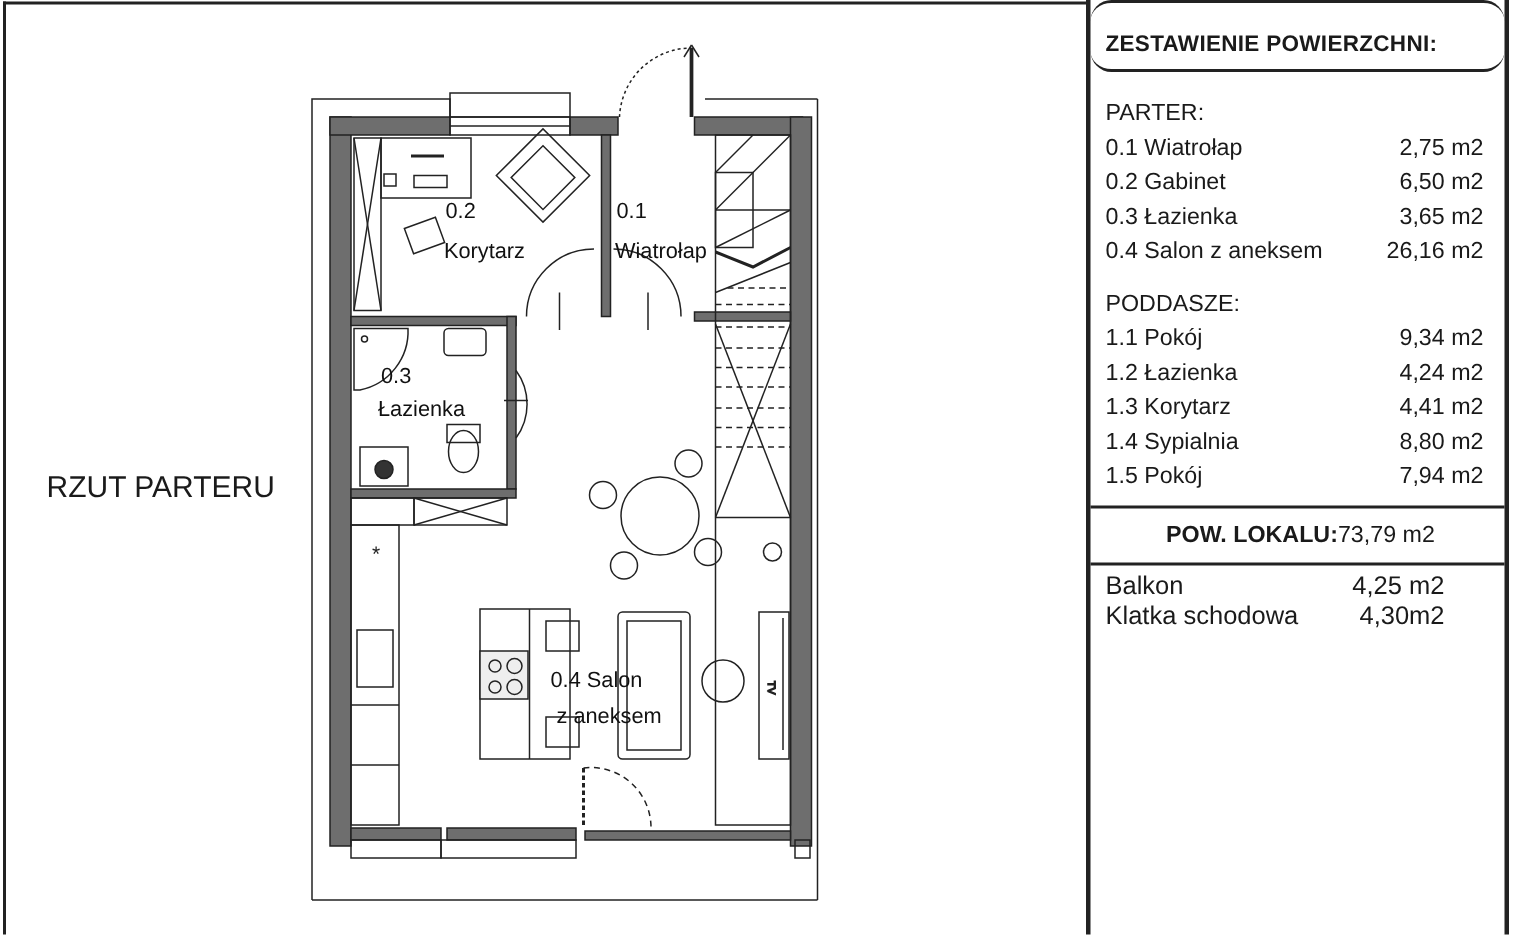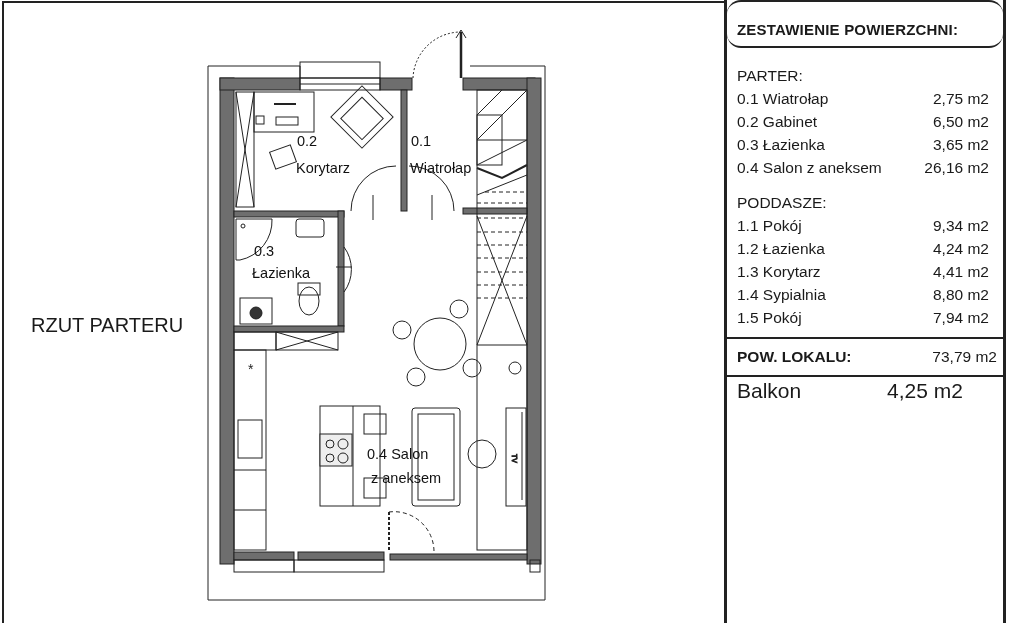--- a/index.html
+++ b/index.html
@@ -7,23 +7,23 @@
   .frame-left{position:absolute;left:2px;top:1px;width:722px;height:640px;border-left:2px solid #222;border-top:2px solid #222;box-sizing:border-box;}
   .frame-right-outer{position:absolute;left:1002px;top:0;width:2px;height:623px;background:#bbb;}
   .panel{position:absolute;left:724px;top:0;width:282px;height:640px;border-left:3px solid #222;border-right:3px solid #222;box-sizing:border-box;background:#fff;}
   .panel-title{height:48px;border-bottom:2px solid #222;border-top:2px solid #222;box-sizing:border-box;font-weight:bold;font-size:15px;padding:19px 0 0 10px;letter-spacing:0.2px;border-radius:14px;}
   .section{padding:0 10px 0 10px;font-size:15.5px;}
   .sec-head{height:23px;line-height:23px;}
   .row{display:flex;justify-content:space-between;height:23px;line-height:23px;}
   .row .v{padding-right:4px;}
   .parter{padding-top:16px;}
   .poddasze{padding-top:12px;}
-  .total{margin-top:8px;border-top:2px solid #222;border-bottom:2px solid #222;height:36px;display:flex;justify-content:space-between;align-items:center;padding:0 6px 0 10px;font-size:15.5px;}
+  .total{margin-top:8px;border-top:2px solid #222;border-bottom:2px solid #222;height:36px;display:flex;justify-content:center;align-items:center;padding:0 6px 0 10px;font-size:15.5px;}
   .total .l{font-weight:bold;}
-  .extras{padding:4px 10px 0 10px;font-size:21px;}
+  .extras{padding:4px 10px 0 10px;font-size:17px;}
   .extras .row{height:20px;line-height:20px;}
   .extras .row .v{padding-right:30px;text-align:center;}
   .rzut{position:absolute;left:31px;top:314px;font-size:20px;}
   svg.plan{position:absolute;left:0;top:0;}
   .lbl{position:absolute;font-size:14.5px;color:#111;line-height:1;text-align:center;}
 </style>
 </head>
 <body>
 
 <div class="frame-left"></div>
@@ -230,14 +230,18 @@
   <div class="total">
     <span class="l">POW. LOKALU:</span>
     <span>73,79 m2</span>
   </div>
 
   <div class="extras">
     <div class="row">
         <span>Balkon</span>
         <span class="v">4,25 m2</span>
       </div>
+    <div class="row">
+        <span>Klatka schodowa</span>
+        <span class="v">4,30m2</span>
+      </div>
   </div>
 </div>
 
 </body></html>

